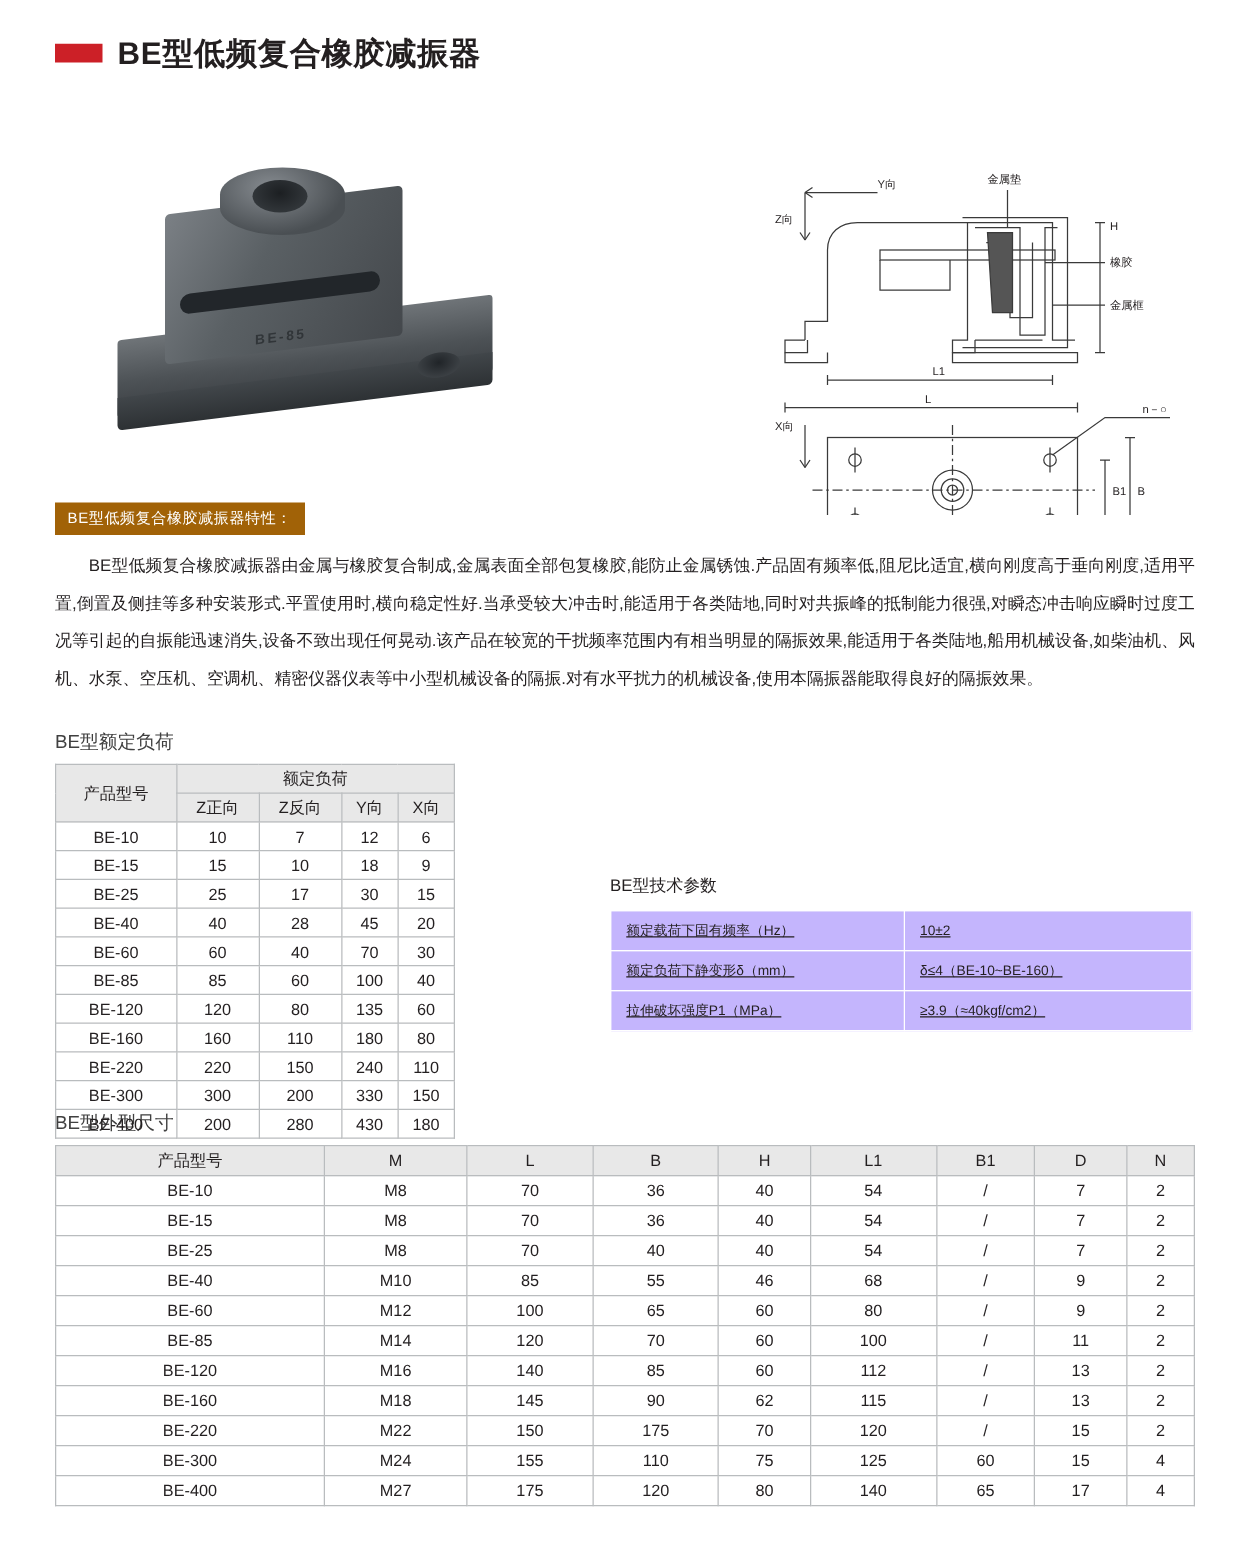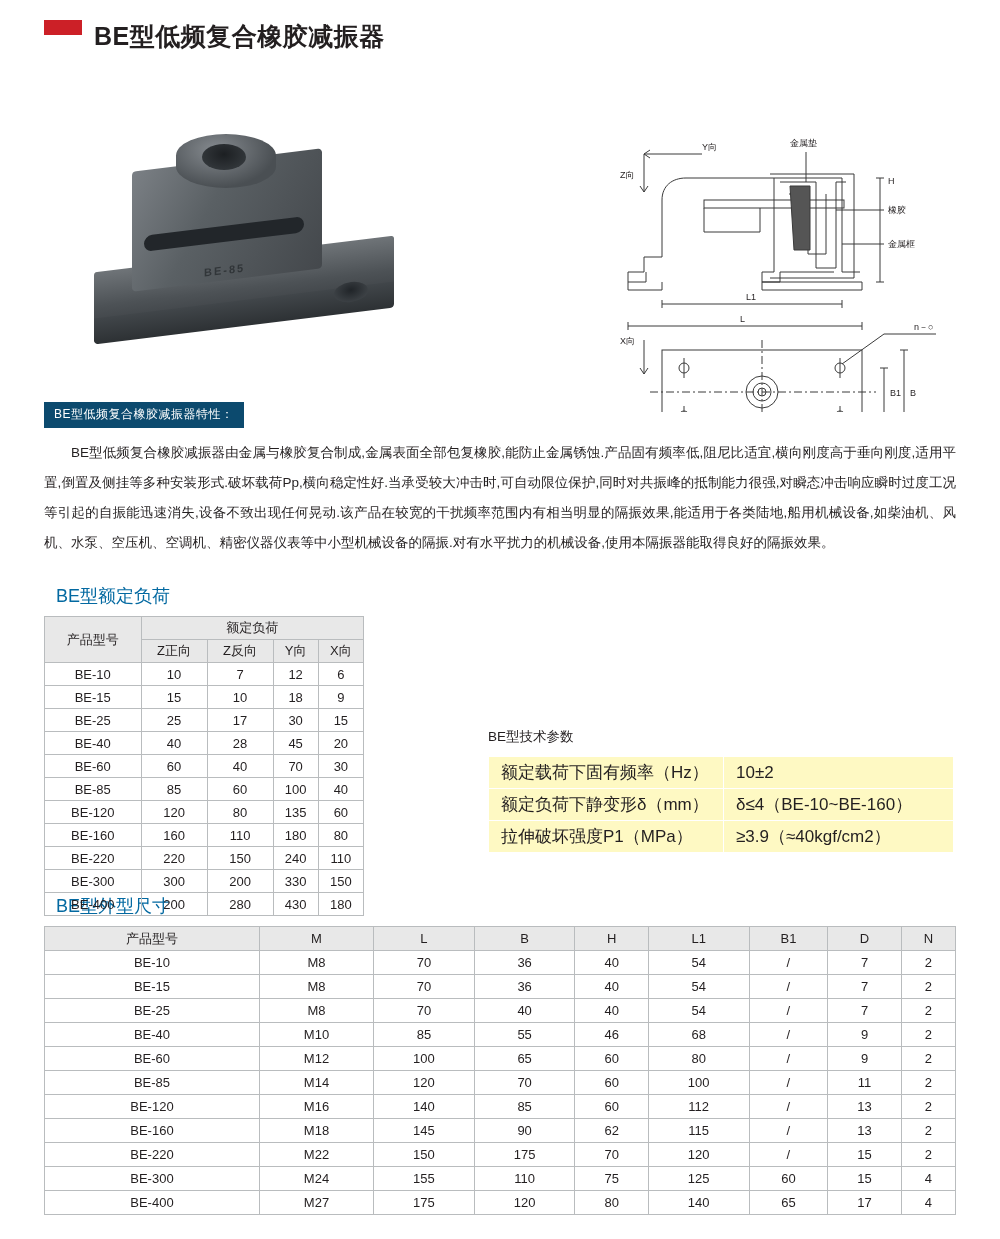--- a/index.html
+++ b/index.html
@@ -19,20 +19,21 @@
     position: relative;
     width: 1000px;
     height: 1239px;
     box-sizing: border-box;
     padding: 0 44px;
   }
 
   
   .title-row {
     display: flex;
+    align-items: center;
     padding-top: 20px;
     height: 44px;
   }
   .title-mark {
     width: 38px;
     height: 15px;
     background: #cc2027;
     margin-right: 12px;
     flex: none;
   }
@@ -140,41 +141,41 @@
     position: absolute;
     left: 540px;
     top: 18px;
     width: 420px;
     height: 330px;
   }
 
   
   .feature-bar {
     display: inline-block;
-    background: #0c4a6e;
+    background: #a16207;
     color: #ffffff;
     font-size: 12px;
     padding: 4px 10px 5px 10px;
     margin: 8px 0 6px 0;
     letter-spacing: .5px;
   }
   .feature-body {
     font-size: 13.5px;
     line-height: 30px;
     color: #231f20;
     text-align: justify;
     margin: 4px 0 0 0;
     text-indent: 2em;
   }
 
   
   .section-caption {
-    font-size: 18px;
-    color: #0369a1;
-    margin: 26px 0 8px 12px;
+    font-size: 15px;
+    color: #404040;
+    margin: 26px 0 8px 0;
   }
 
   
   table {
     border-collapse: collapse;
     font-size: 13px;
     color: #231f20;
   }
   .load-table {
     width: 320px;
@@ -190,37 +191,38 @@
     background: #e8e8e8;
   }
   .load-table td.model {
     text-align: center;
   }
 
   
   .mid-col {
     position: absolute;
     left: 488px;
-    top: 728px;
+    top: 700px;
     width: 466px;
   }
   .tech-caption {
     font-size: 13.5px;
     margin-bottom: 10px;
   }
   .tech-table {
     width: 466px;
     border-collapse: collapse;
   }
   .tech-table td {
     border: 1px solid #ffffff;
-    background: #fef9c3;
+    background: #c4b5fd;
     height: 31px;
     padding: 0 12px;
-    font-size: 17px;
+    font-size: 11px;
+    text-decoration: underline;
   }
   .tech-table td.k { width: 210px; }
 
   
   .dim-table {
     width: 912px;
   }
   .dim-table th, .dim-table td {
     border: 1px solid #b9bcbe;
     text-align: center;
@@ -334,21 +336,21 @@
           <text x="306" y="314">B1</text>
           <text x="326" y="314">B</text>
           <text x="330" y="248">n－○</text>
         </g>
       </svg>
     </div>
   </div>
 
   
   <div class="feature-bar">BE型低频复合橡胶减振器特性：</div>
-  <p class="feature-body">BE型低频复合橡胶减振器由金属与橡胶复合制成,金属表面全部包复橡胶,能防止金属锈蚀.产品固有频率低,阻尼比适宜,横向刚度高于垂向刚度,适用平置,倒置及侧挂等多种安装形式.破坏载荷Pp,横向稳定性好.当承受较大冲击时,可自动限位保护,同时对共振峰的抵制能力很强,对瞬态冲击响应瞬时过度工况等引起的自振能迅速消失,设备不致出现任何晃动.该产品在较宽的干扰频率范围内有相当明显的隔振效果,能适用于各类陆地,船用机械设备,如柴油机、风机、水泵、空压机、空调机、精密仪器仪表等中小型机械设备的隔振.对有水平扰力的机械设备,使用本隔振器能取得良好的隔振效果。</p>
+  <p class="feature-body">BE型低频复合橡胶减振器由金属与橡胶复合制成,金属表面全部包复橡胶,能防止金属锈蚀.产品固有频率低,阻尼比适宜,横向刚度高于垂向刚度,适用平置,倒置及侧挂等多种安装形式.平置使用时,横向稳定性好.当承受较大冲击时,能适用于各类陆地,同时对共振峰的抵制能力很强,对瞬态冲击响应瞬时过度工况等引起的自振能迅速消失,设备不致出现任何晃动.该产品在较宽的干扰频率范围内有相当明显的隔振效果,能适用于各类陆地,船用机械设备,如柴油机、风机、水泵、空压机、空调机、精密仪器仪表等中小型机械设备的隔振.对有水平扰力的机械设备,使用本隔振器能取得良好的隔振效果。</p>
 
   
   <div class="section-caption">BE型额定负荷</div>
 
   <div class="lower-wrap">
     <div class="left-col">
       <table class="load-table">
         <thead>
           <tr>
             <th rowspan="2">产品型号</th>

